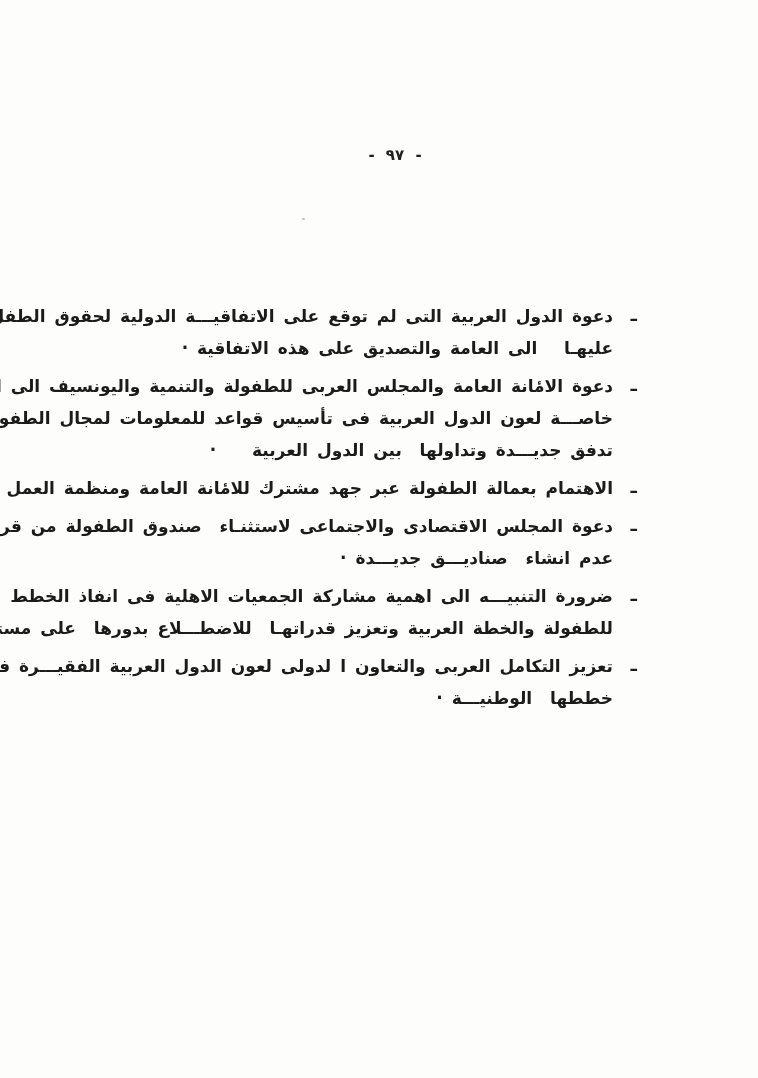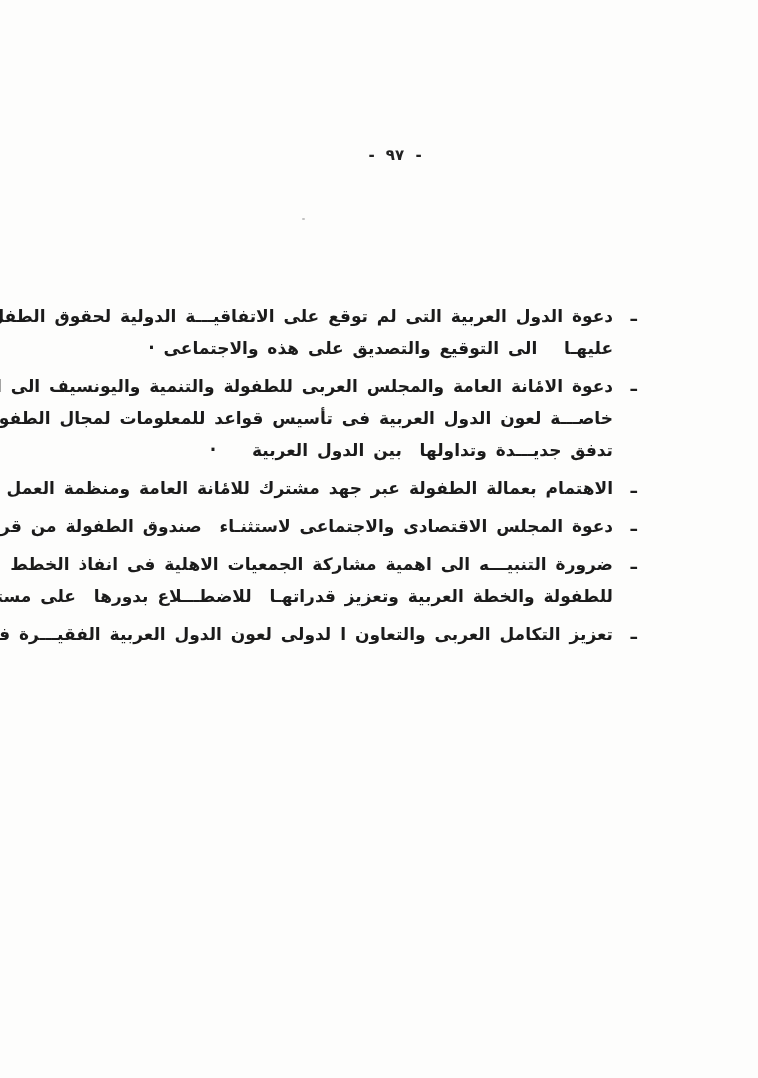--- a/index.html
+++ b/index.html
@@ -83,21 +83,21 @@
 <div class="page-number">- ٩٧ -</div>
 
 <div class="speck"></div>
 
 <div class="content">
 
   <div class="bullet">
     <span class="marker">–</span>
     <div class="lines">
       <div class="line">دعوة الدول العربية التى لم توقع على الاتفاقيـــة الدولية لحقوق الطفل والتصديـــق</div>
-      <div class="line">عليهـا   الى التوقيع والتصديق على هذه والاجتماعى ·</div>
+      <div class="line">عليهـا   الى العامة والتصديق على هذه الاتفاقية ·</div>
     </div>
   </div>
 
   <div class="bullet">
     <span class="marker">–</span>
     <div class="lines">
       <div class="line">دعوة الامٔانة العامة والمجلس العربى للطفولة والتنمية واليونسيف الى ايلاء عنايـــة</div>
       <div class="line">خاصـــة لعون الدول العربية فى تأسيس قواعد للمعلومات لمجال الطفولة وتيسيـــــر</div>
       <div class="line">تدفق جديـــدة وتداولها  بين الدول العربية    ·</div>
     </div>
@@ -107,31 +107,33 @@
     <span class="marker">–</span>
     <div class="lines">
       <div class="line">الاهتمام بعمالة الطفولة عبر جهد مشترك للامٔانة العامة ومنظمة العمل العربيـــــة ·</div>
     </div>
   </div>
 
   <div class="bullet">
     <span class="marker">–</span>
     <div class="lines">
       <div class="line">دعوة المجلس الاقتصادى والاجتماعى لاستثنـاء  صندوق الطفولة من قراره بشــــــــــأن</div>
+      <div class="line">عدم انشاء  صناديـــق جديـــدة ·</div>
     </div>
   </div>
 
   <div class="bullet">
     <span class="marker">–</span>
     <div class="lines">
       <div class="line">ضرورة التنبيـــه الى اهمية مشاركة الجمعيات الاهلية فى انفاذ الخطط الوطنيـــــــة</div>
       <div class="line">للطفولة والخطة العربية وتعزيز قدراتهـا  للاضطـــلاع بدورها  على مستويـــــــــــات</div>
     </div>
   </div>
 
   <div class="bullet">
     <span class="marker">–</span>
     <div class="lines">
       <div class="line">تعزيز التكامل العربى والتعاون ا لدولى لعون الدول العربية الفقيـــرة فى تنفيـــــــــذ</div>
+      <div class="line">خططها  الوطنيـــة ·</div>
     </div>
   </div>
 
 </div>
 
 </body></html>

